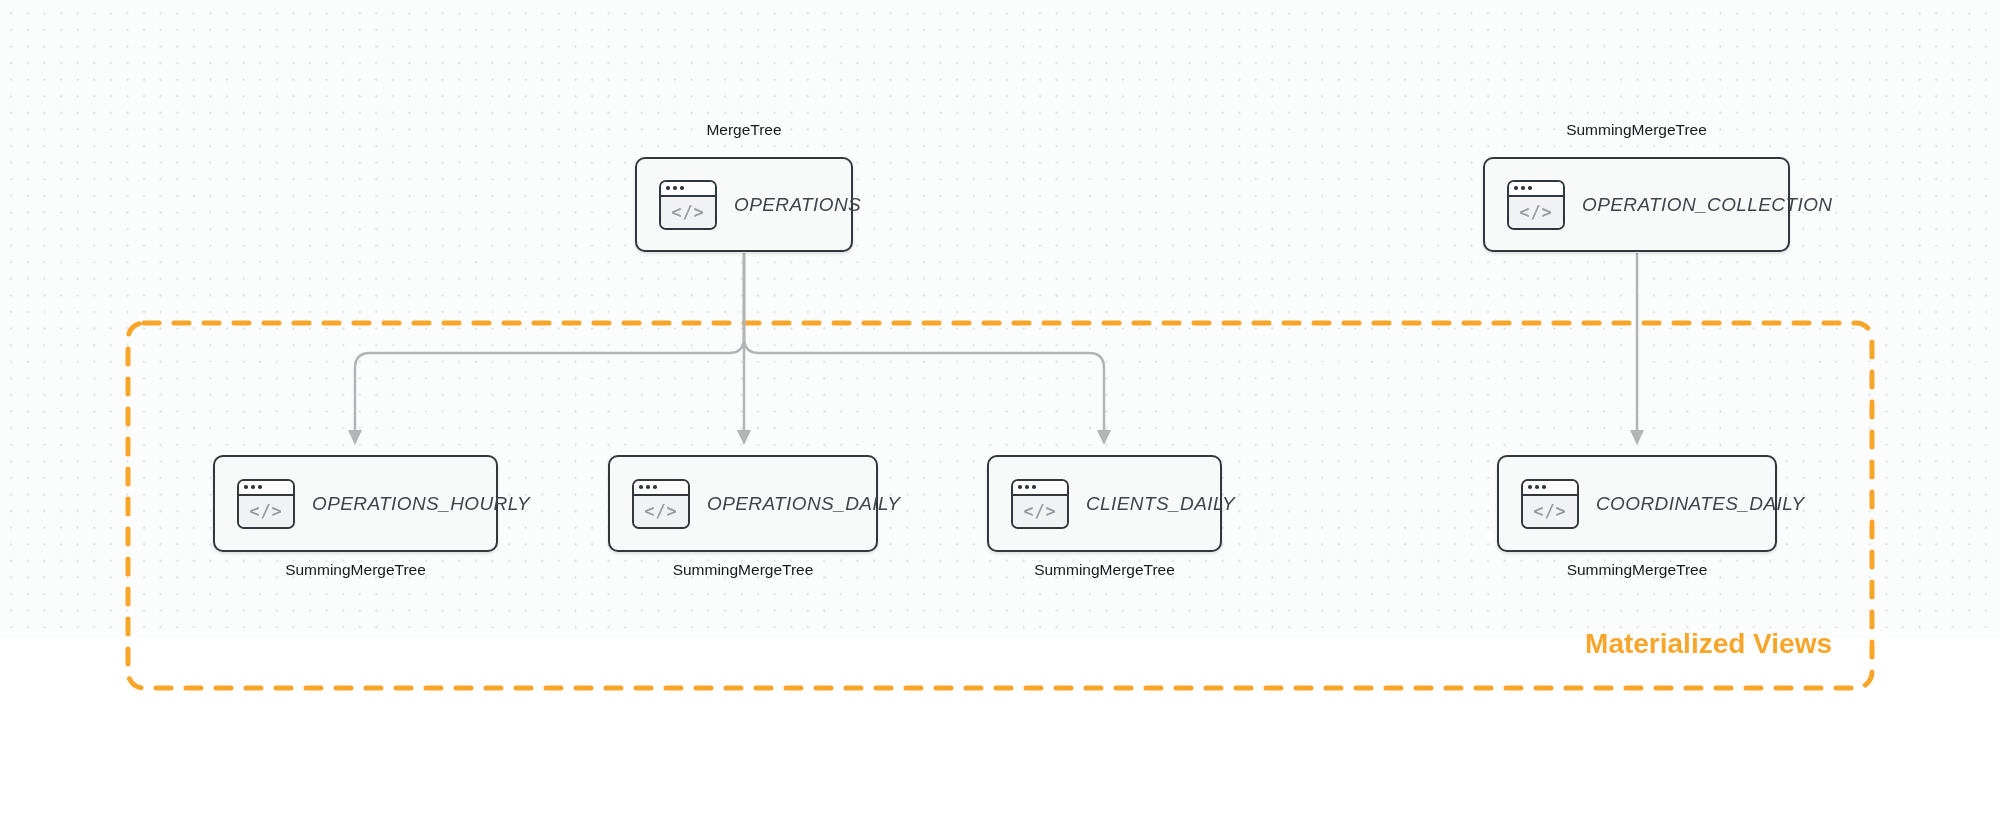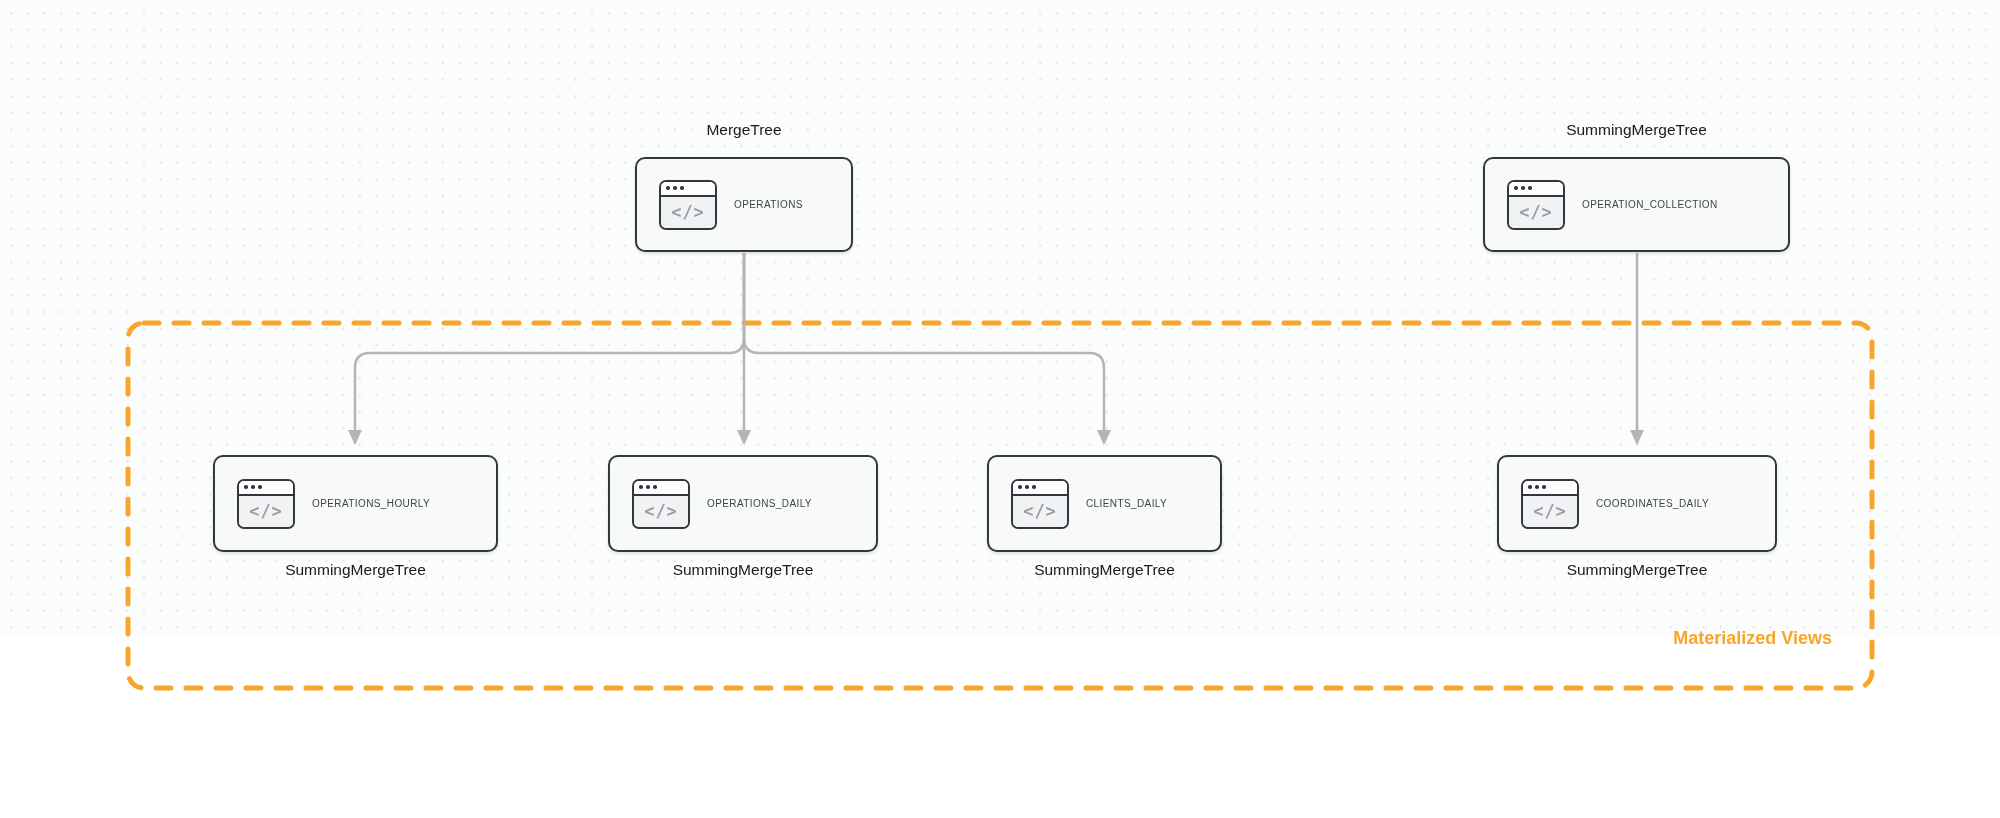--- a/index.html
+++ b/index.html
@@ -25,21 +25,21 @@
   #edge-layer{position:absolute;left:0;top:0;width:2000px;height:818px;}
   .group-rect{fill:none;stroke:var(--accent-orange);stroke-width:5;stroke-dasharray:15 15;stroke-linecap:round;}
   .edge{fill:none;stroke:var(--edge-gray);stroke-width:2.5;}
   .arrowhead{fill:var(--edge-gray);}
   .node{
     position:absolute;display:flex;align-items:center;gap:17px;padding-left:22px;
     background:var(--node-fill);border:2.5px solid var(--node-border);border-radius:10px;
     box-sizing:border-box;box-shadow:0 2px 3px rgba(30,35,40,.12);cursor:pointer;
   }
   .node-title{
-    font-size:10px;letter-spacing:.4px;color:var(--node-text);
+    font-style:italic;font-size:19px;letter-spacing:.4px;color:var(--node-text);
     font-weight:500;white-space:nowrap;
   }
   .code-icon{
     width:58px;height:50px;border:2.5px solid var(--node-border);border-radius:7px;
     background:#FDFDFD;box-sizing:border-box;display:flex;flex-direction:column;flex-shrink:0;overflow:hidden;
   }
   .icon-bar{
     height:13px;border-bottom:2.5px solid var(--node-border);display:flex;align-items:center;
     gap:3.5px;padding-left:5px;background:#FDFDFD;flex-shrink:0;
   }
@@ -47,21 +47,21 @@
   .icon-glyph{
     flex:1;display:flex;align-items:center;justify-content:center;background:#F0F2F3;
     color:var(--icon-glyph-gray);font-family:"DejaVu Sans Mono",monospace;
     font-weight:bold;font-size:17px;letter-spacing:1px;
   }
   .engine-label{
     position:absolute;text-align:center;font-size:15.5px;color:var(--label-text);
     font-weight:500;white-space:nowrap;
   }
   .group-label{
-    position:absolute;top:628px;right:168px;font-size:18px;font-weight:600;
+    position:absolute;top:628px;right:168px;font-size:28px;font-weight:600;
     color:var(--accent-orange);white-space:nowrap;
   }
 </style>
 </head>
 <body>
 
 <div id="canvas">
 
   <svg id="edge-layer" width="2000" height="818" viewBox="0 0 2000 818">
     <defs>

